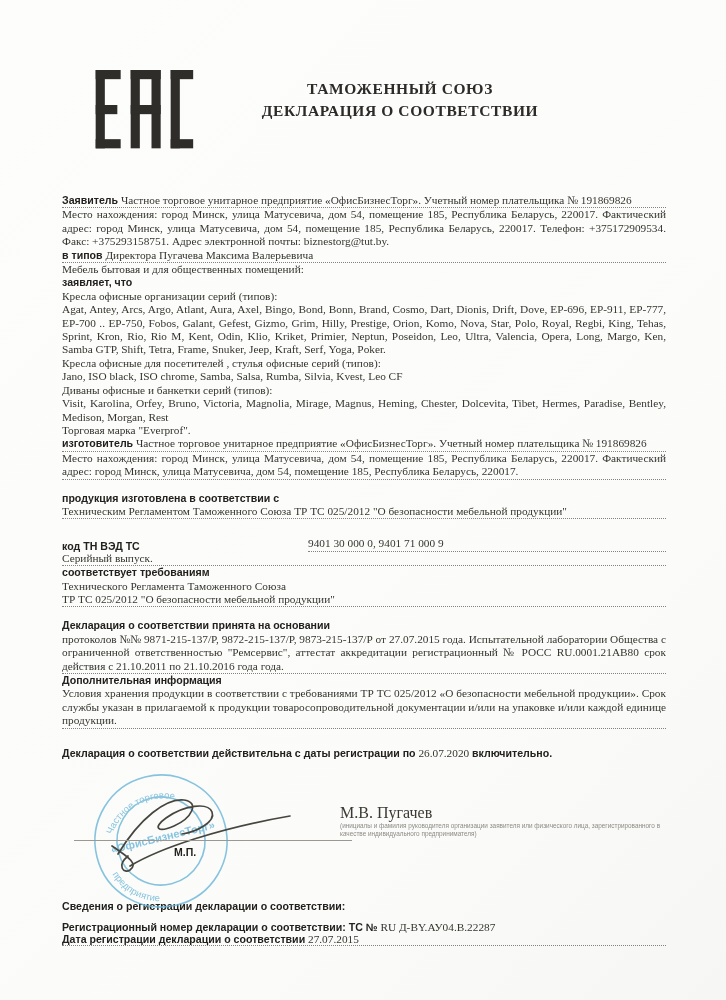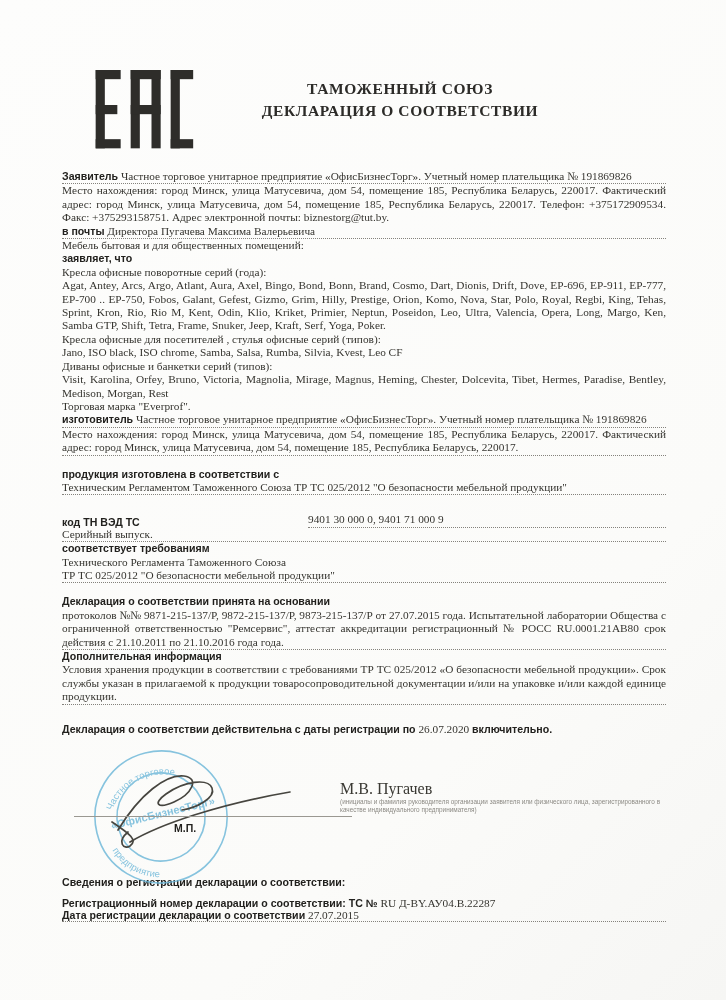--- a/index.html
+++ b/index.html
@@ -24,21 +24,21 @@
   .titles{flex:1;text-align:center;padding-top:12px;padding-right:60px;}
   .t1,.t2{
     font-family:"Liberation Serif",serif;font-weight:bold;
     font-size:15.5px;letter-spacing:.6px;color:#2c2b28;line-height:1.45;
   }
   
   .row{font-size:11.3px;line-height:13.4px;margin:0;}
   .just{text-align:justify;}
   .lbl{font-family:"Liberation Sans",sans-serif;font-weight:bold;font-size:10.6px;color:#22211e;}
   .dot{border-bottom:1px dotted #84827c;} .gap8{margin-top:8px;} .gap12{margin-top:12px;}
-  .gap18{margin-top:18px;gap:8px;} .gap24{margin-top:16px;}
+  .gap18{margin-top:18px;gap:8px;} .gap24{margin-top:40px;}
   
   .tnrow{display:flex;align-items:flex-end;}
   .tnrow .lbl{width:238px;flex:0 0 auto;}
   .tnrow .val{flex:1;}
   
   .sigzone{position:relative;height:118px;margin-top:14px;}
   .stamp{position:absolute;left:14px;top:-12px;width:170px;height:158px;opacity:.8;}
   .signature{position:absolute;left:38px;top:14px;width:270px;height:86px;}
   .sigline{position:absolute;left:12px;top:66px;width:278px;border-top:1.2px solid #9a9891;}
   .mp{position:absolute;left:76px;top:72px;font-family:"Liberation Sans",sans-serif;font-weight:bold;font-size:10.5px;color:#22211e;margin-left:36px;}
@@ -77,27 +77,27 @@
   </div>
 
   <div class="content">
 
     <div class="row dot gap24">
       <span class="lbl">Заявитель</span>
       <span>Частное торговое унитарное предприятие «ОфисБизнесТорг». Учетный номер плательщика № 191869826</span>
     </div>
     <div class="row just">Место нахождения: город Минск, улица Матусевича, дом 54, помещение 185, Республика Беларусь, 220017. Фактический адрес: город Минск, улица Матусевича, дом 54, помещение 185, Республика Беларусь, 220017. Телефон: +375172909534. Факс: +375293158751. Адрес электронной почты: biznestorg@tut.by.</div>
     <div class="row dot">
-      <span class="lbl">в почты</span>
+      <span class="lbl">в типов</span>
       <span>Директора Пугачева Максима Валерьевича</span>
     </div>
 
     <div class="row">Мебель бытовая и для общественных помещений:</div>
     <div class="row lbl">заявляет, что</div>
-    <div class="row">Кресла офисные поворотные серий (года):</div>
+    <div class="row">Кресла офисные организации серий (типов):</div>
     <div class="row just">Agat, Antey, Arcs, Argo, Atlant, Aura, Axel, Bingo, Bond, Bonn, Brand, Cosmo, Dart, Dionis, Drift, Dove, EP-696, EP-911, EP-777, EP-700 .. EP-750, Fobos, Galant, Gefest, Gizmo, Grim, Hilly, Prestige, Orion, Komo, Nova, Star, Polo, Royal, Regbi, King, Tehas, Sprint, Kron, Rio, Rio M, Kent, Odin, Klio, Kriket, Primier, Neptun, Poseidon, Leo, Ultra, Valencia, Opera, Long, Margo, Ken, Samba GTP, Shift, Tetra, Frame, Snuker, Jeep, Kraft, Serf, Yoga, Poker.</div>
     <div class="row">Кресла офисные для посетителей , стулья офисные серий (типов):</div>
     <div class="row">Jano, ISO black, ISO chrome, Samba, Salsa, Rumba, Silvia, Kvest, Leo CF</div>
     <div class="row">Диваны офисные и банкетки серий (типов):</div>
     <div class="row just">Visit, Karolina, Orfey, Bruno, Victoria, Magnolia, Mirage, Magnus, Heming, Chester, Dolcevita, Tibet, Hermes, Paradise, Bentley, Medison, Morgan, Rest</div>
     <div class="row">Торговая марка "Everprof".</div>
 
     <div class="row dot">
       <span class="lbl">изготовитель</span>
       <span>Частное торговое унитарное предприятие «ОфисБизнесТорг». Учетный номер плательщика № 191869826</span>

